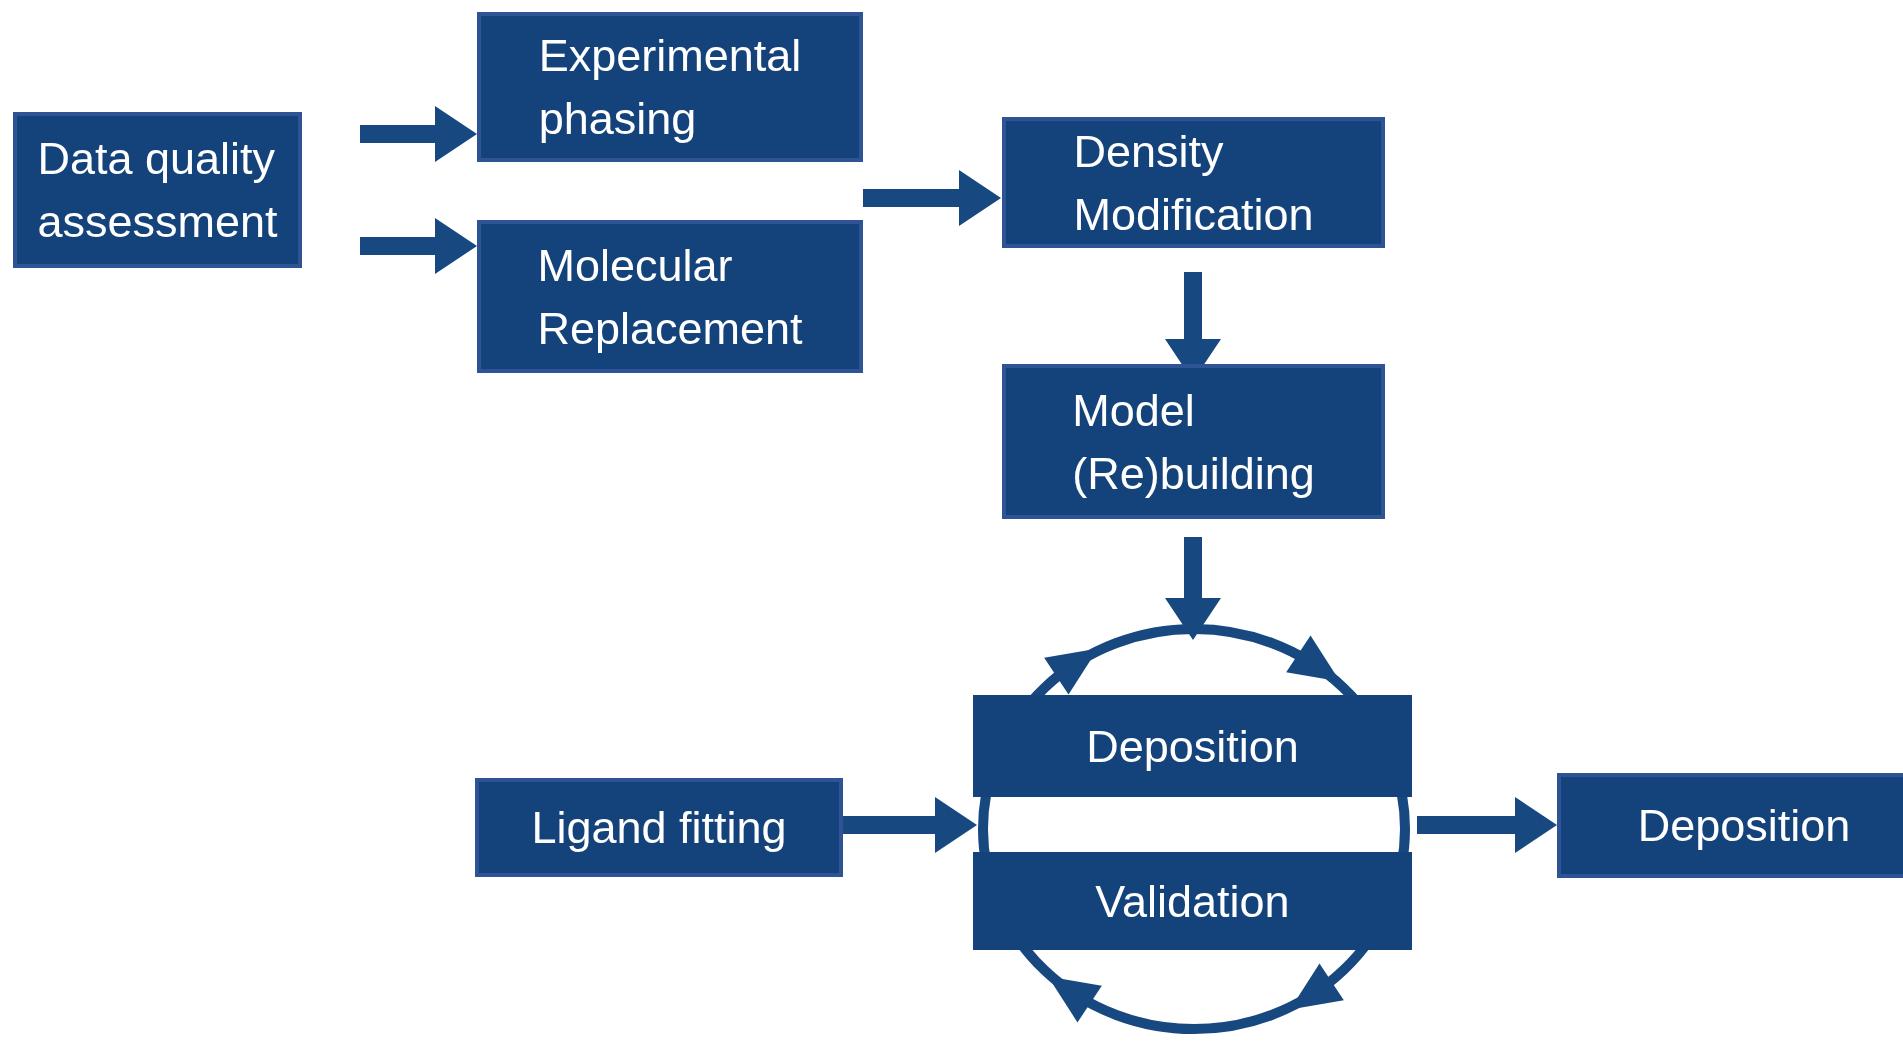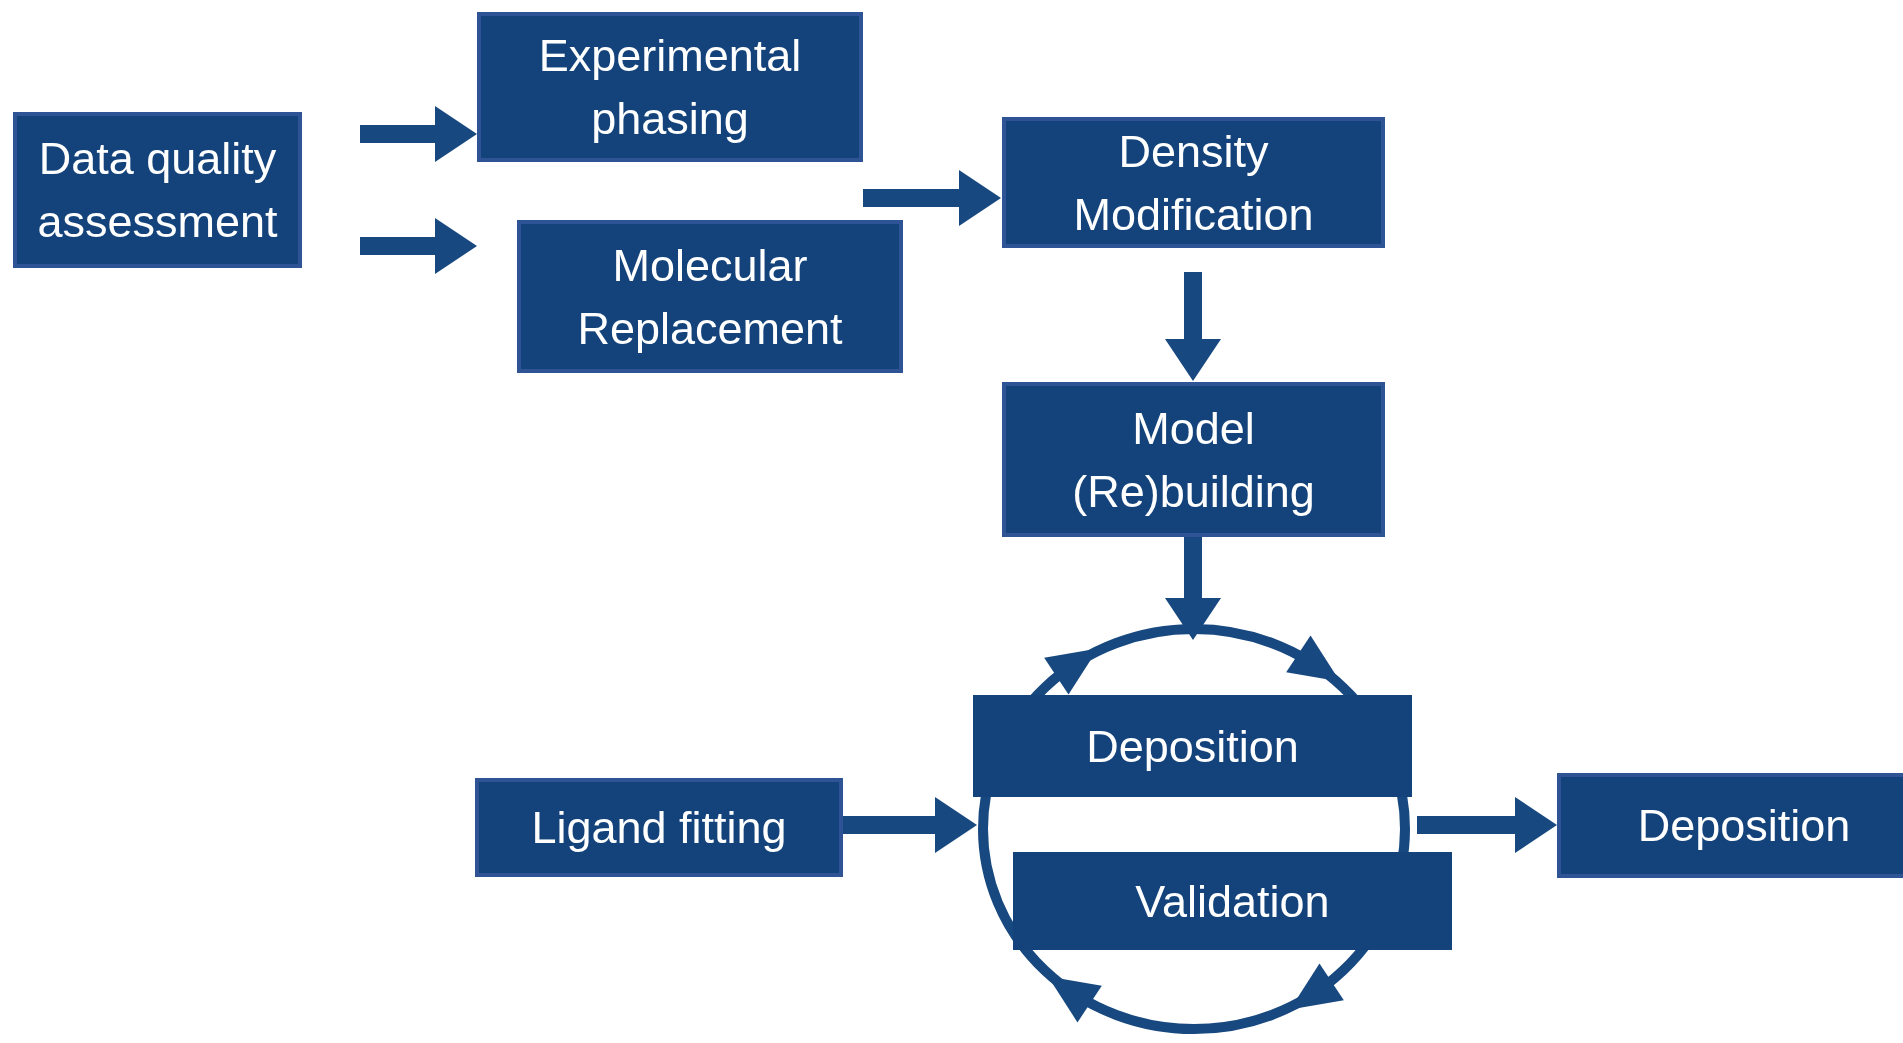--- a/index.html
+++ b/index.html
@@ -35,36 +35,36 @@
   .node {
     position: absolute;
     z-index: 1;
     box-sizing: border-box;
     background: var(--node_fill, #14437B);
     border: 4px solid var(--node_border, #2F5496);
     color: var(--text, #FFFFFF);
     display: flex;
     align-items: center;
     justify-content: center;
-    text-align: center;
+    text-align: left;
     font-size: 45px;
     line-height: 1.4;
     white-space: pre-line;
   }
   .node.borderless {
     border: none;
   }
   
   #node-data-quality      { left: 13px;   top: 112px; width: 289px; height: 156px; }
   #node-exp-phasing       { left: 477px;  top: 12px;  width: 386px; height: 150px; }
-  #node-mol-replacement   { left: 477px;  top: 220px; width: 386px; height: 153px; margin-left: 40px; }
+  #node-mol-replacement   { left: 477px;  top: 220px; width: 386px; height: 153px; }
   #node-density-mod       { left: 1002px; top: 117px; width: 383px; height: 131px; }
-  #node-model-rebuilding  { left: 1002px; top: 382px; width: 383px; height: 155px; }
+  #node-model-rebuilding  { left: 1002px; top: 364px; width: 383px; height: 155px; }
   #node-refinement        { left: 973px;  top: 695px; width: 439px; height: 102px; }
-  #node-validation        { left: 973px;  top: 852px; width: 439px; height: 98px; margin-left: 40px;  }
+  #node-validation        { left: 973px;  top: 852px; width: 439px; height: 98px;  }
   #node-ligand-fitting    { left: 475px;  top: 778px; width: 368px; height: 99px;  }
   #node-deposition        { left: 1557px; top: 773px; width: 374px; height: 105px; }
 </style>
 </head>
 <body>
 
 <div id="canvas" style="--background: #FFFFFF; --node_fill: #14437B; --node_border: #2F5496; --connector: #17487F; --text: #FFFFFF;">
 
   <svg id="connector-layer" viewBox="0 0 1903 1043" xmlns="http://www.w3.org/2000/svg">
 

